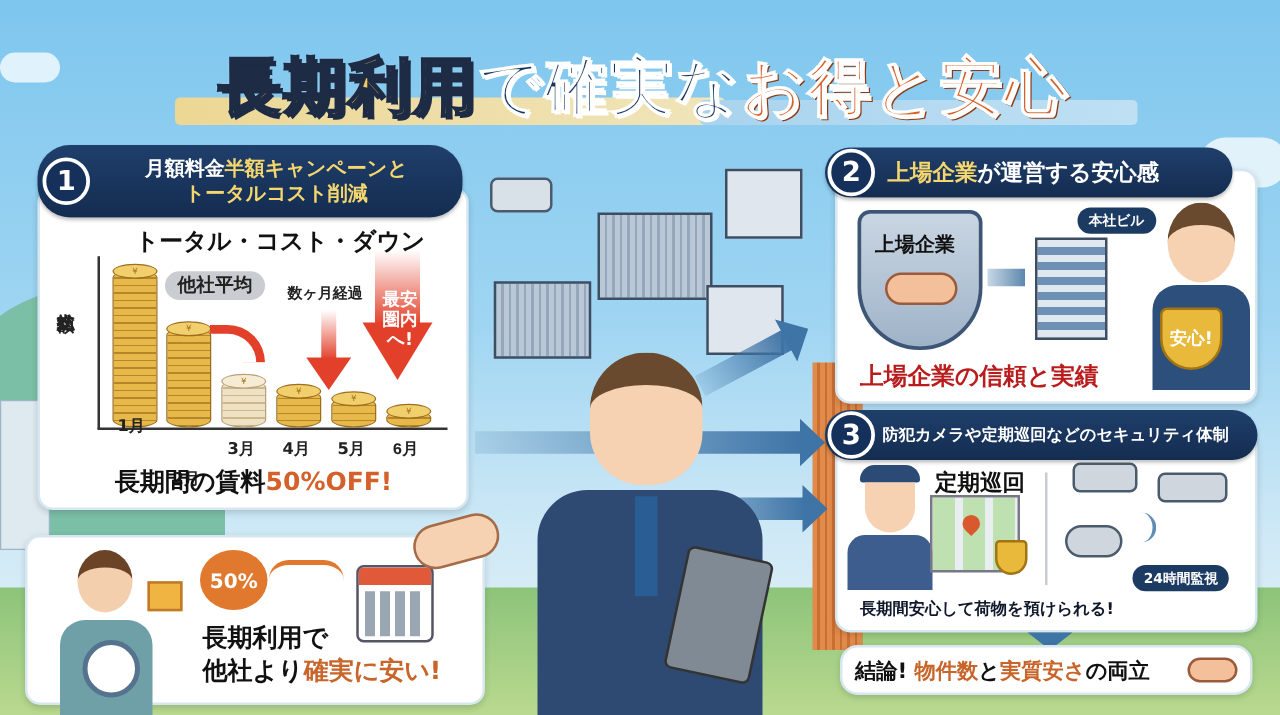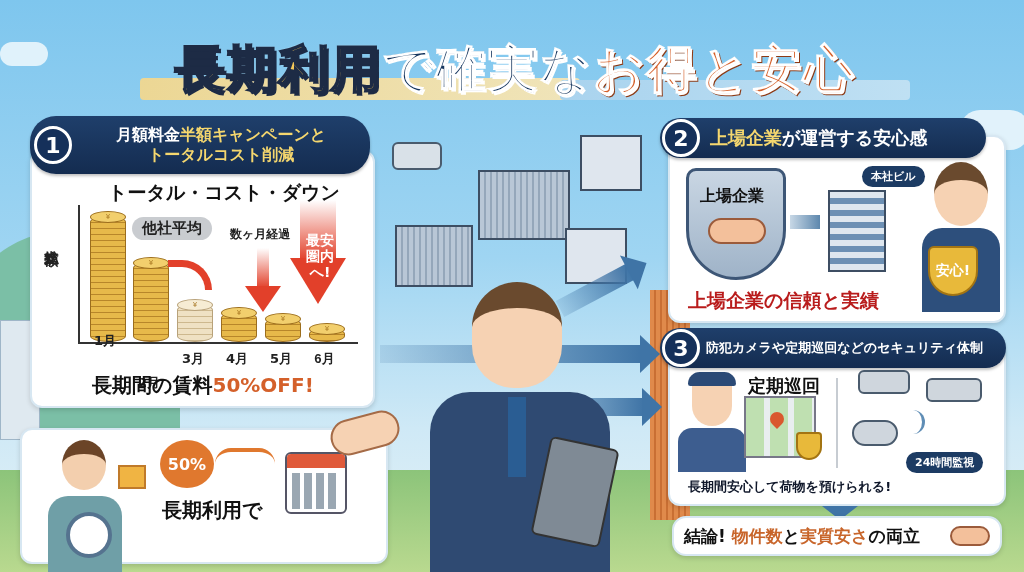--- a/index.html
+++ b/index.html
@@ -132,20 +132,21 @@
 </div>
 <div class="abs" style="left:118px;top:465px;width:28px;height:24px;background:#f0b443;border:2px solid #c07a2a;"></div>
 <div class="abs" style="left:160px;top:440px;width:54px;height:48px;border-radius:50%;background:#e0782e;color:#fff;font-weight:bold;font-size:16px;display:flex;align-items:center;justify-content:center;">50%</div>
 <div class="abs" style="left:215px;top:448px;width:60px;height:16px;border-top:4px solid #e0782e;border-radius:40px 40px 0 0;"></div>
 <div class="abs" style="left:285px;top:452px;width:62px;height:62px;border:2px solid #556;border-radius:6px;background:#fff;overflow:hidden;">
   <div style="height:14px;background:#e05a3a;"></div>
   <div style="margin:5px;height:36px;background:repeating-linear-gradient(90deg,#9aa7b2 0 8px,transparent 8px 12px);"></div>
 </div>
 <div class="abs" style="left:162px;top:497px;font-size:20px;font-weight:bold;line-height:26px;color:#111;">
   <div>長期利用で</div>
+  <div><span>他社より</span><span style="color:#c8652a;">確実に安い!</span></div>
 </div>
 
 <div class="abs" style="left:392px;top:142px;width:50px;height:28px;background:#d9e1e8;border:2px solid #4a5b6d;border-radius:6px;"></div>
 <div class="abs" style="left:478px;top:170px;width:92px;height:70px;background:repeating-linear-gradient(90deg,#b9c7d6 0 4px,#95a7ba 4px 6px);border:2px solid #3d4e63;"></div>
 <div class="abs" style="left:395px;top:225px;width:78px;height:62px;background:repeating-linear-gradient(90deg,#b9c7d6 0 4px,#95a7ba 4px 6px);border:2px solid #3d4e63;"></div>
 <div class="abs" style="left:580px;top:135px;width:62px;height:56px;background:#dfe6ee;border:2px solid #3d4e63;"></div>
 <div class="abs" style="left:565px;top:228px;width:62px;height:56px;background:#dfe6ee;border:2px solid #3d4e63;"></div>
 
 <div class="blue-arrow" style="left:380px;top:345px;width:262px;"></div>
 <div class="blue-arrow" style="left:520px;top:398px;width:124px;"></div>

